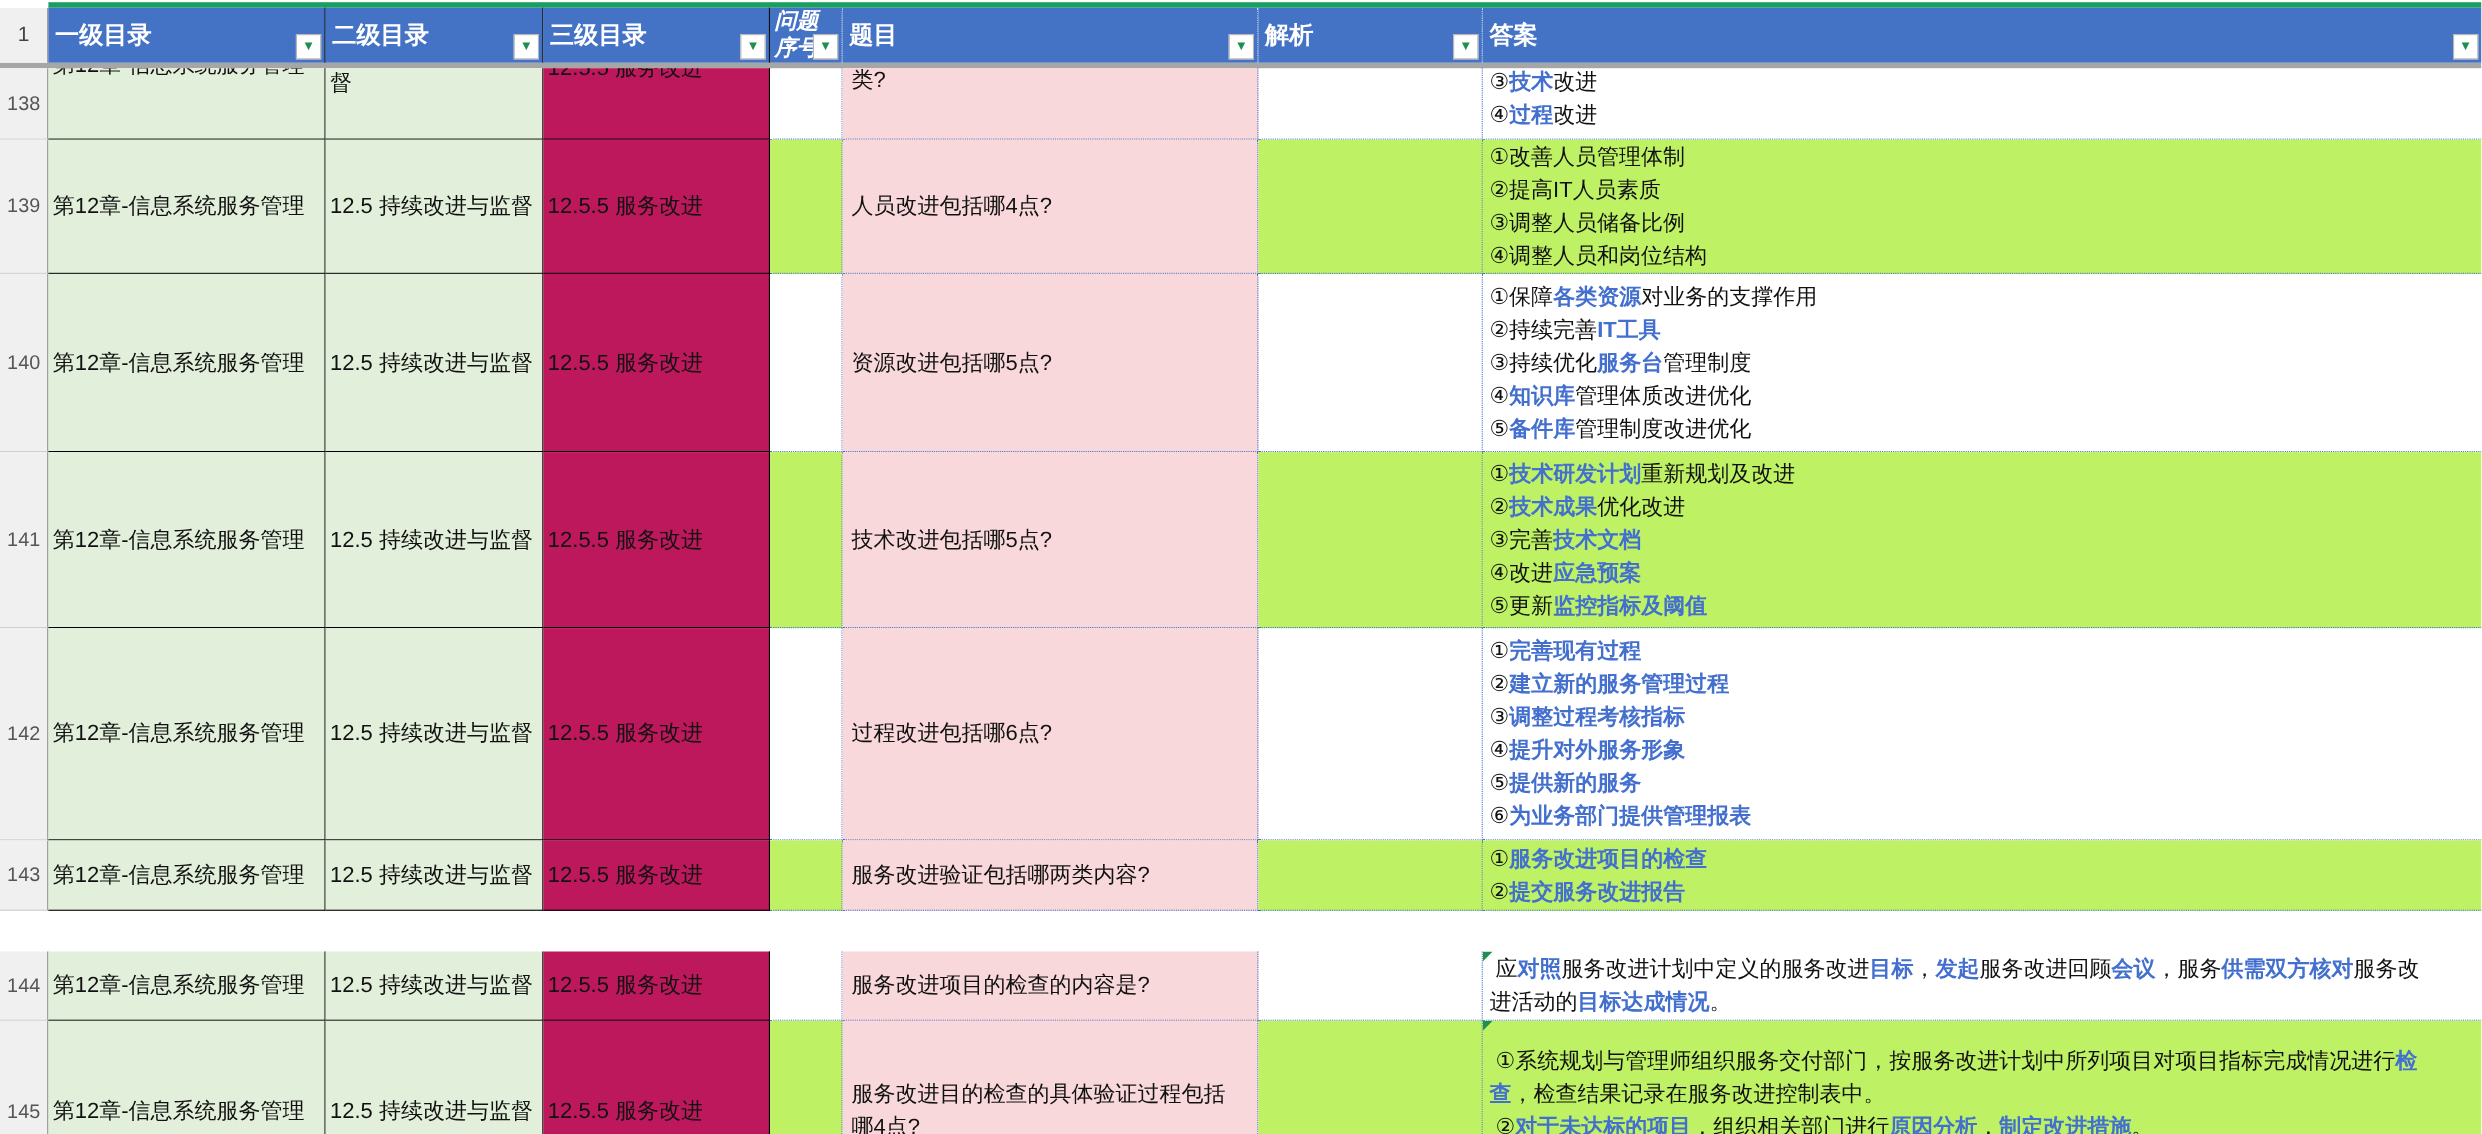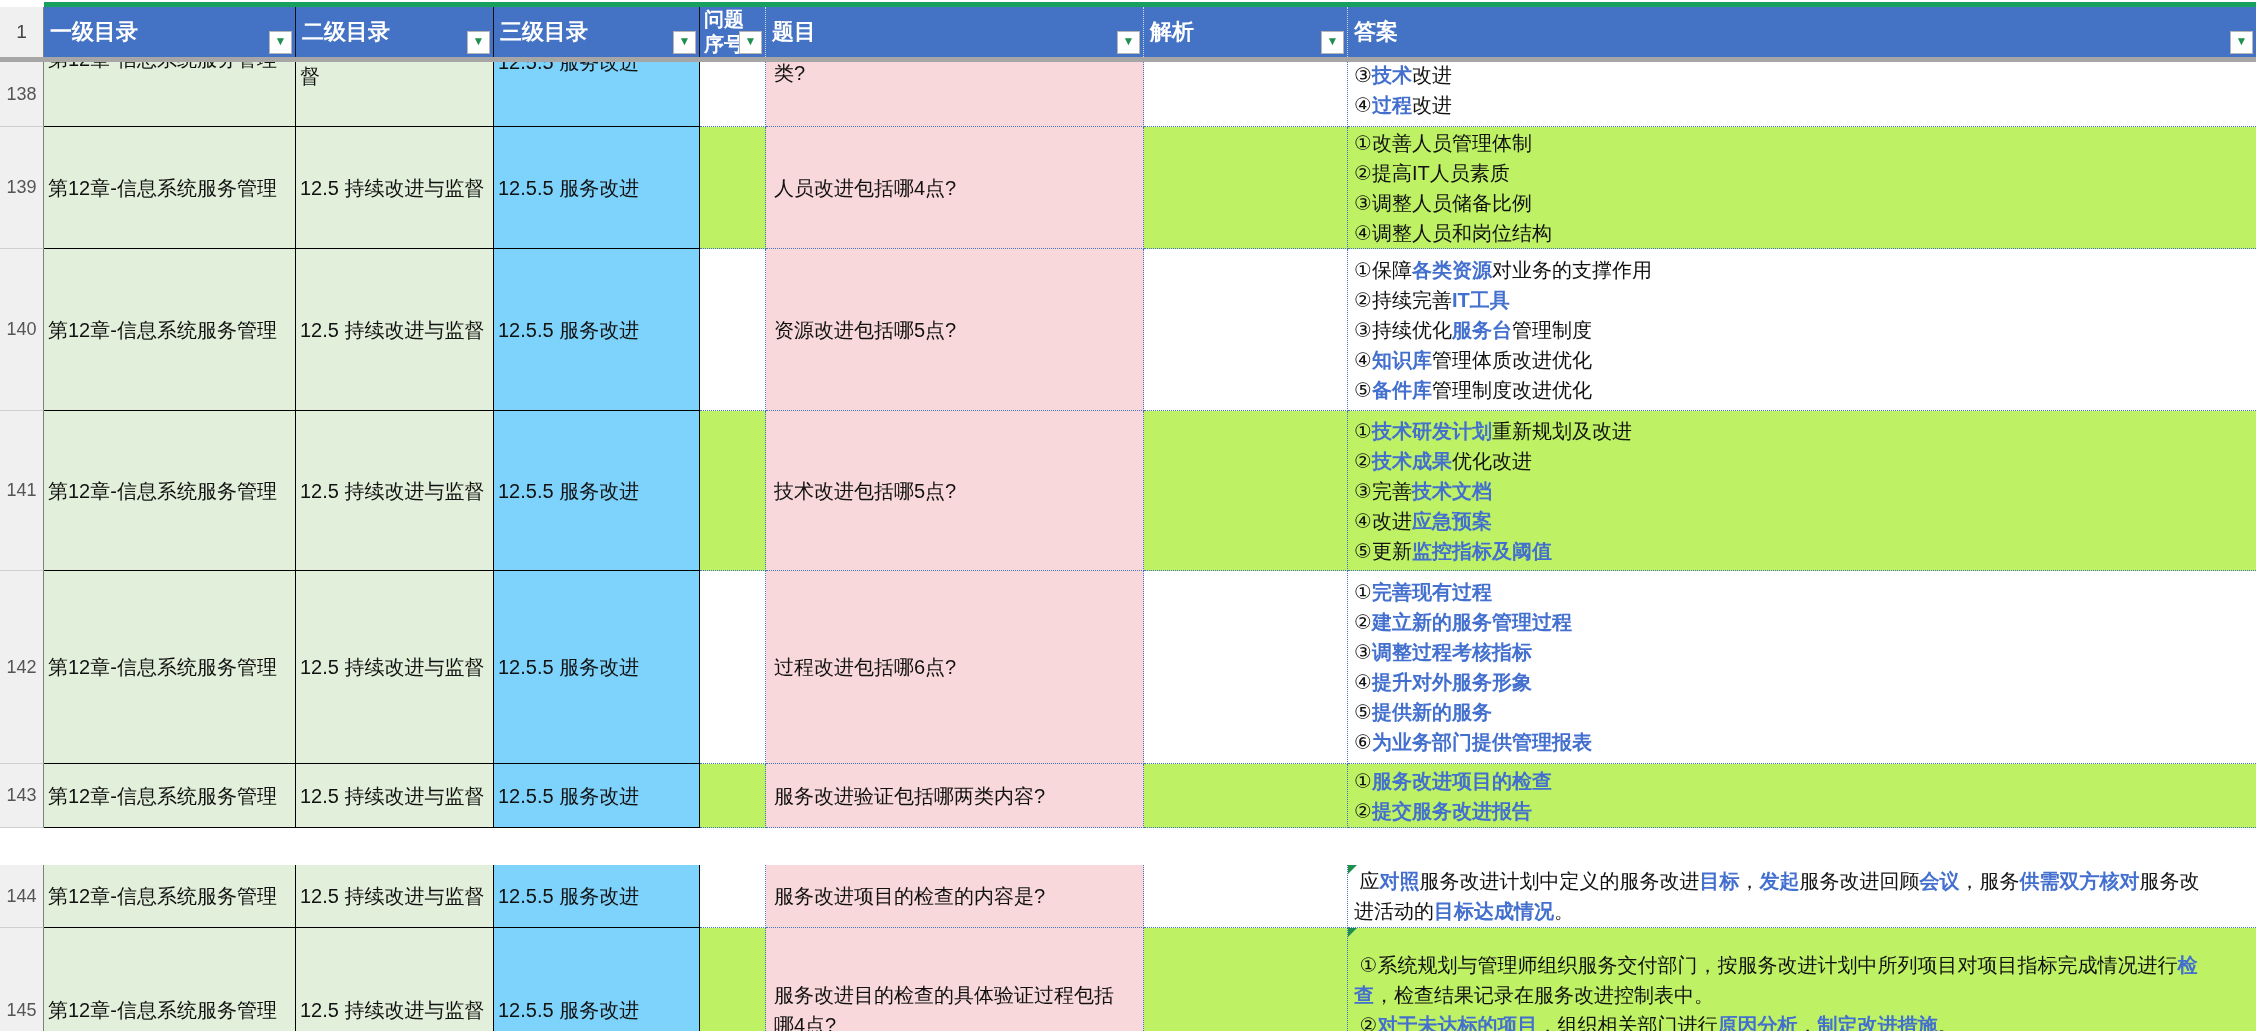--- a/index.html
+++ b/index.html
@@ -14,30 +14,30 @@
   .gutter{width:44px;box-sizing:border-box;background:#F0F0F0;border-right:1px solid #7f7f7f;
           border-bottom:1px solid #cfcfcf;display:flex;align-items:center;justify-content:center;
           font-size:18px;color:#555;flex:none;}
   .h-gutter{width:44px;box-sizing:border-box;background:#F0F0F0;border-right:1px solid #7f7f7f;
           display:flex;align-items:center;justify-content:center;font-size:19px;color:#444;flex:none;}
   .cell{box-sizing:border-box;position:relative;overflow:hidden;display:flex;flex-direction:column;
         justify-content:center;padding:1px 4px;font-size:20px;line-height:30px;flex:none;}
   .c-l1{width:252px}.c-l2{width:198px}.c-l3{width:206px}.c-qnum{width:66px}
   .c-q{width:378px}.c-jx{width:204px}.c-ans{flex:1 1 auto;padding-left:6px;}
   .cell.c-l1,.cell.c-l2{background:#E2EFDA;border-right:1px solid #000;border-bottom:1px solid #000;}
-  .cell.c-l3{background:#7dd3fc;border-right:1px solid #000;border-bottom:1px solid #000;}
+  .cell.c-l3{background:#be185d;border-right:1px solid #000;border-bottom:1px solid #000;}
   .cell.c-qnum,.cell.c-q,.cell.c-jx{border-right:1px dotted #4472C4;border-bottom:1px dotted #4472C4;}
   .cell.c-ans{border-bottom:1px dotted #4472C4;}
   .cell.c-q{background:#F8D8DA;padding-left:8px;}
   .row.tint .c-qnum,.row.tint .c-jx,.row.tint .c-ans{background:#bef264;}
   .line{white-space:pre-wrap;}
   .hl{color:#4370CE;font-weight:bold;}
   .hcell{box-sizing:border-box;position:relative;background:#4472C4;color:#fff;font-weight:bold;
          font-size:22px;display:flex;align-items:center;padding:0 6px;flex:none;overflow:hidden;}
-  .hcell.c-qnum{font-size:20px;line-height:25px;padding:16px 4px;}
+  .hcell.c-qnum{font-size:20px;line-height:25px;padding:16px 4px;font-style:italic;}
   .hcell.c-ans{flex:1 1 auto;}
   .hcell.c-l1,.hcell.c-l2,.hcell.c-l3{border-right:1px solid #111;}
   .hcell.c-qnum,.hcell.c-q,.hcell.c-jx{border-right:1px dotted rgba(255,255,255,.75);}
   .hlabel{white-space:pre-wrap;}
   .filter-btn{position:absolute;right:3px;bottom:3px;width:21px;height:21px;background:#fff;
               border:1px solid #b5b5b5;color:#1F8F4F;font-size:12px;line-height:19px;text-align:center;
               font-weight:normal;cursor:pointer;}
   .flag{position:absolute;left:0;top:0;width:0;height:0;
         border-top:9px solid #1F8F4F;border-right:9px solid transparent;}
   .row.partial .cell{justify-content:flex-start;}

